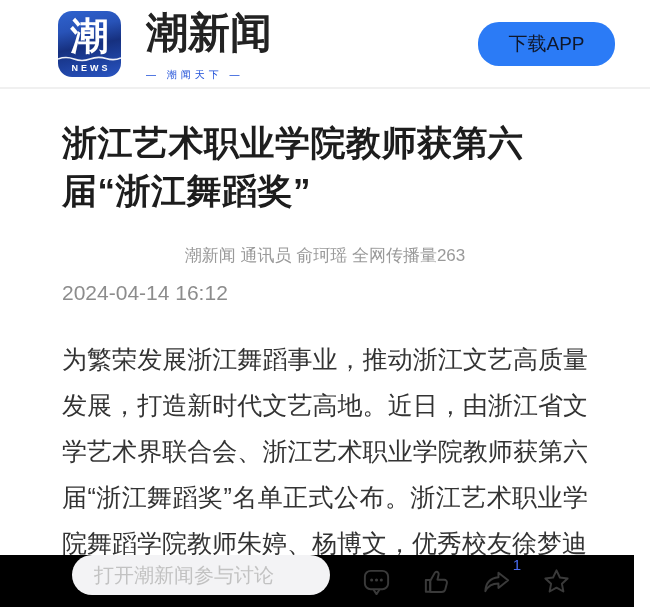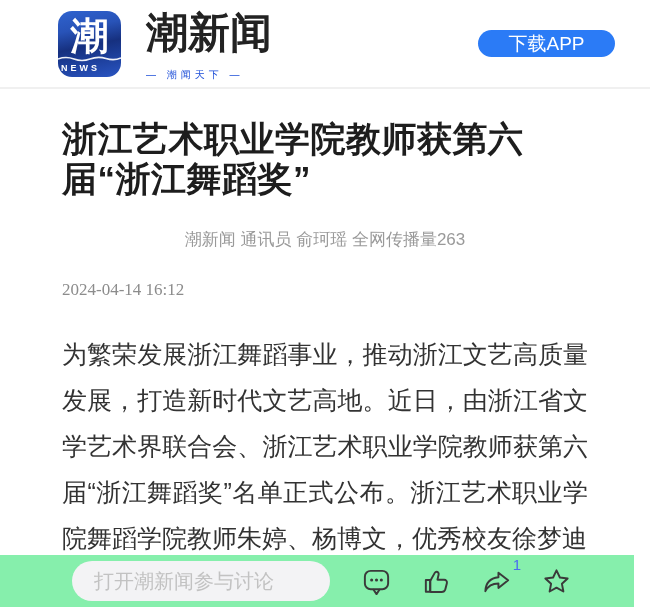--- a/index.html
+++ b/index.html
@@ -34,58 +34,59 @@
   .logo-char {
     position: absolute; top: 0; left: 0; right: 0;
     text-align: center;
     font-family: "Liberation Serif", "DejaVu Serif", serif;
     font-size: 38px; font-weight: 700; color: #ffffff;
     line-height: 50px;
   }
   .logo-wave { position: absolute; left: 0; bottom: 15px; width: 100%; height: 7px; }
   .logo-news {
     position: absolute; bottom: 4px; left: 0; right: 0;
+    text-align: center;
     font-size: 9px; font-weight: 700; color: #ffffff;
     letter-spacing: 3px; padding-left: 3px;
   }
   .brand { margin-left: 25px; }
   .brand-name { font-size: 42px; font-weight: 700; color: #222222; }
   .brand-slogan { margin-top: 7px; font-size: 10px; color: #1d4ed8; letter-spacing: 4px; }
   .download-btn {
     margin-left: auto;
-    width: 137px; height: 27px;
+    width: 137px; height: 44px;
     border: none; border-radius: 21px;
-    background: #2b7bf6; color: #ffffff;
+    background: #2b7bf6; color: #0f172a;
     font-size: 19px; font-family: inherit;
     cursor: pointer;
   }
 
   
   .article { padding: 0 62px; }
   .title {
     margin-top: 30px;
-    font-size: 35px; line-height: 40px;
+    font-size: 35px; line-height: 48px;
     font-weight: 700; color: #1d1d1d;
     letter-spacing: 0.5px;
   }
   .byline { margin-top: 29px; font-size: 17px; color: #999999; text-align: center; }
-  .date   { margin-top: 29px; font-size: 17px; color: #8c8c8c; font-family: Liberation Serif, serif; }
+  .date   { margin-top: 14px; font-size: 21px; color: #8c8c8c; }
   .body-text {
     margin-top: 31px;
     font-size: 25px; line-height: 46px;
     color: #333333;
     text-align: justify;
   }
 
   
   .toolbar {
     position: absolute; left: 0; right: 16px; bottom: 2px;
     height: 52px;
-    background: #86efac;
-    display: flex; align-items: center;
+    background: #000000;
+    display: flex; 
     padding: 0 60px 0 72px;
   }
   .comment-input {
     flex: none;
     width: 258px; height: 40px;
     border: none; border-radius: 20px;
     background: #f3f3f5;
     padding: 0 22px;
     font-size: 20px; font-family: inherit; color: #333333;
     outline: none;

